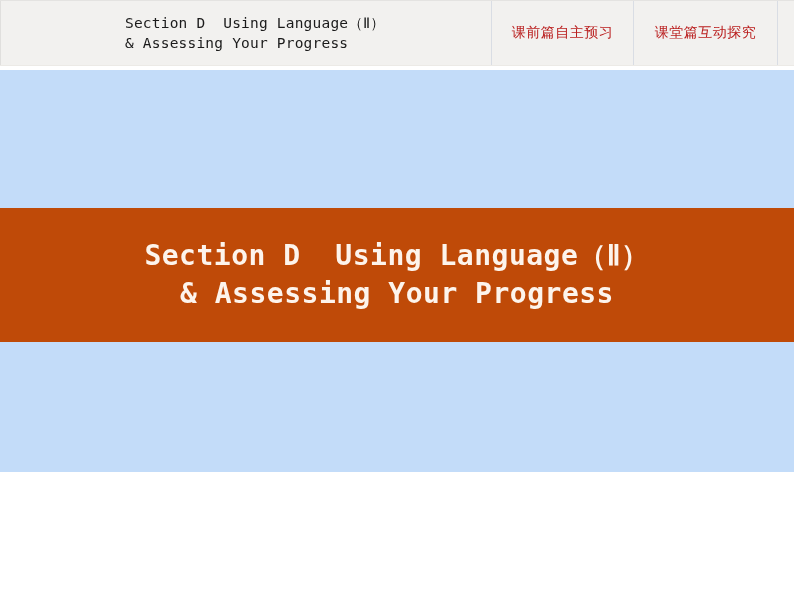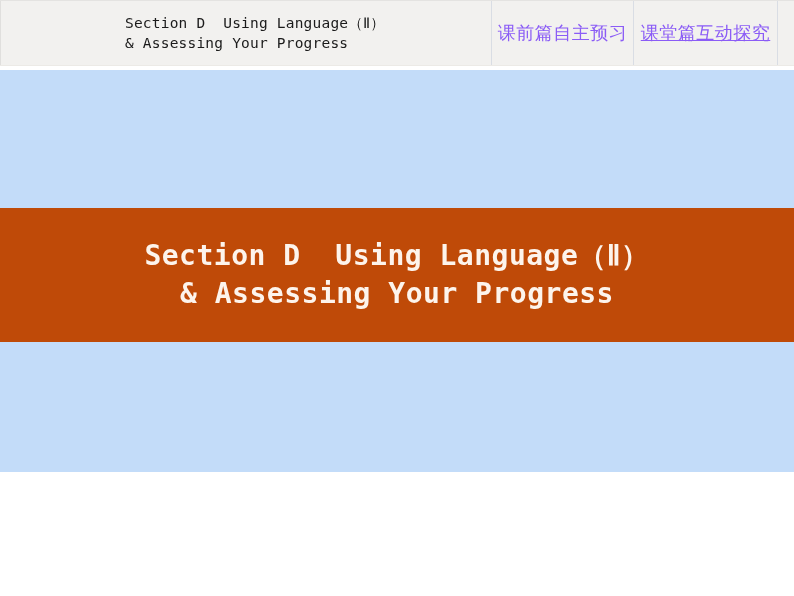--- a/index.html
+++ b/index.html
@@ -59,27 +59,27 @@
     padding-left: 18px;
   }
 
   .header-tab {
     height: 100%;
     box-sizing: border-box;
     display: flex;
     align-items: center;
     justify-content: center;
     font-family: "DejaVu Sans", "Liberation Sans", sans-serif;
-    font-size: 18px;
-    color: #8b5cf6;
+    font-size: 14px;
+    color: #b91c1c;
     letter-spacing: 0.5px;
     border-right: 1px solid #d9dde4;
   }
   .header-tab-1 { width: 142px; }
-  .header-tab-2 { width: 144px; text-decoration: underline; }
+  .header-tab-2 { width: 144px; }
   .header-tab-pad { flex: 1 1 auto; border-right: none; }
 
   
   .blue-field {
     position: absolute;
     left: 0;
     top: 70px;
     width: 794px;
     height: 526px;
     background: #c3dcf9;

